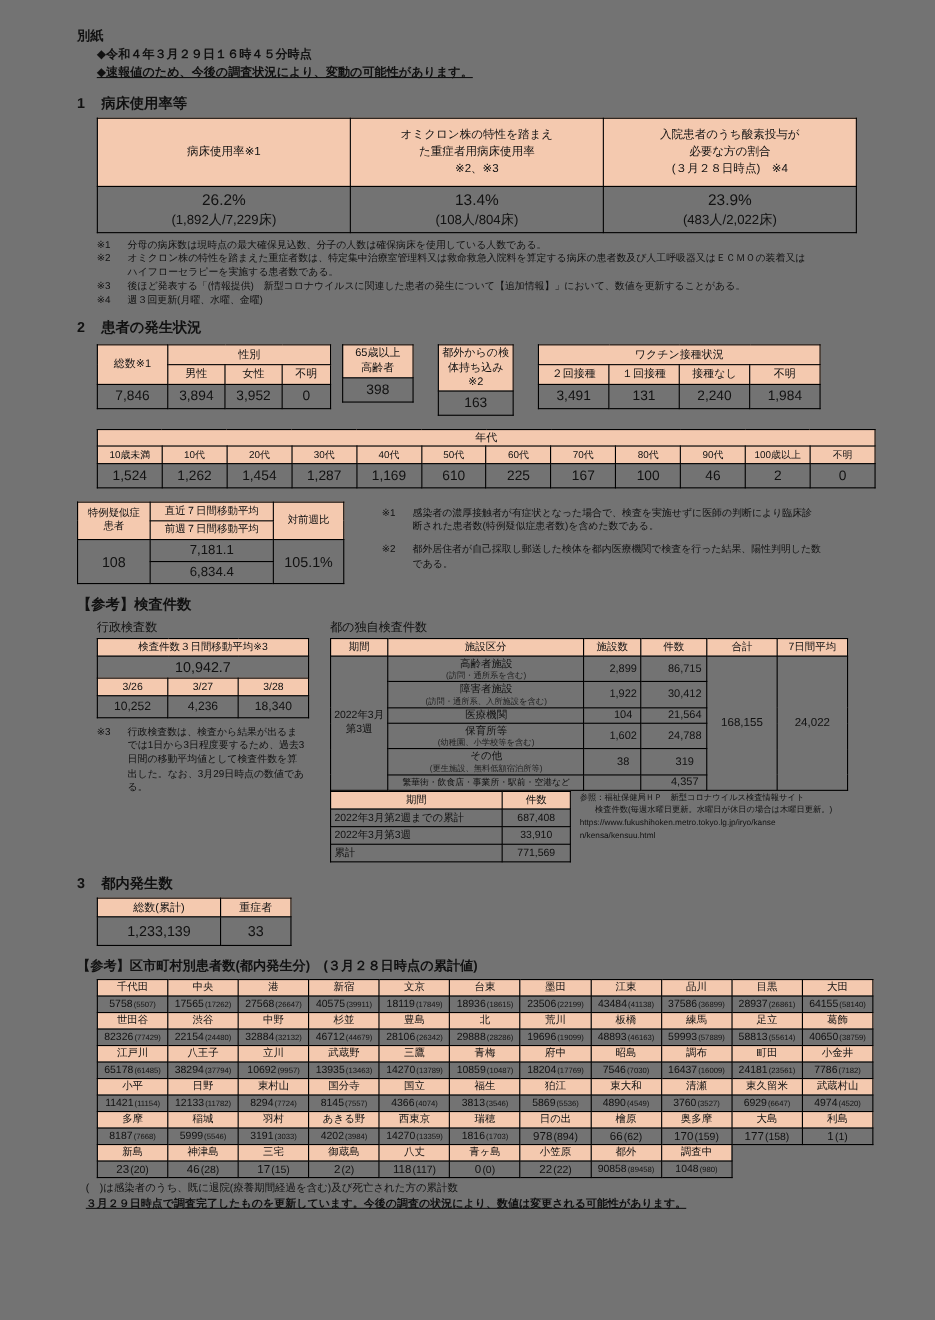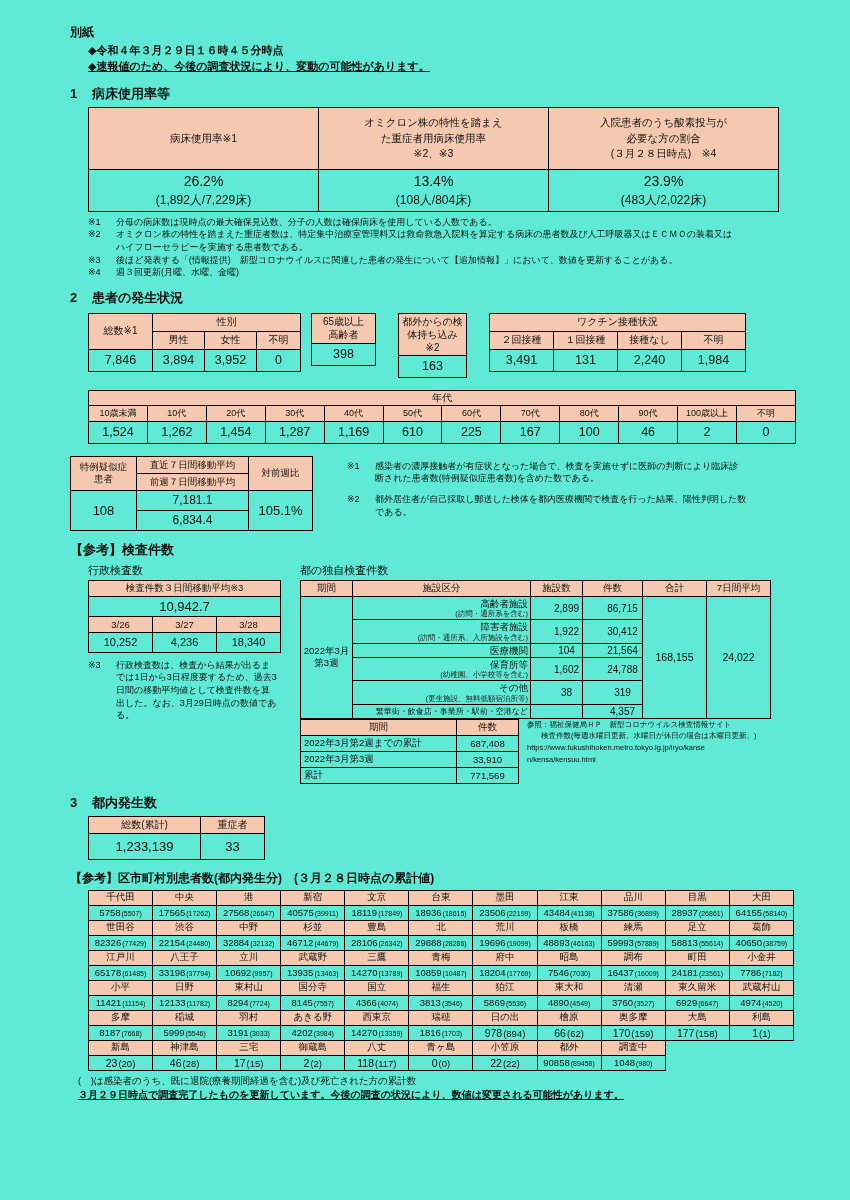--- a/index.html
+++ b/index.html
@@ -1,19 +1,19 @@
 <!DOCTYPE html>
 <html style="--hd: #f4c9af;"><head>
 <meta charset="utf-8">
 <style>
   * { margin:0; padding:0; box-sizing:border-box; }
   html { --hd:#f4c9af; }
   body { background:#e8e8e8; }
   .page {
-    width:850px; height:1200px; background:#5eead4; color:#111;
+    width:850px; height:1200px; background:#737373; color:#111;
     font-family:"Liberation Sans","DejaVu Sans",sans-serif;
     padding:24px 45px 0 70px; overflow:hidden; position:relative;
   }
   .b { font-weight:bold; }
   .u { text-decoration:underline; }
   table { border-collapse:collapse; table-layout:fixed; }
   th,td { border:1px solid #000; font-weight:normal; text-align:center; vertical-align:middle; padding:1px 2px; }
   .hd { background:var(--hd); }
   .pre { white-space:pre-line; }
 
@@ -66,21 +66,21 @@
   .t-admin td.avg { font-size:13px; }
   .admin-note { margin-top:6px; width:190px; }
 
   .tests-right { margin-left:20px; }
   .t-metro { width:470px; }
   .t-metro col.m0{width:52px;} .t-metro col.m1{width:178px;} .t-metro col.m2{width:52px;}
   .t-metro col.m3{width:60px;} .t-metro col.m4{width:64px;} .t-metro col.m5{width:64px;}
   .t-metro th { height:16px; font-size:9.5px; }
   .t-metro td { font-size:10px; }
   .t-metro td.period { font-size:9.5px; line-height:1.35; }
-  .t-metro td.fname { text-align:right; font-size:9.5px; line-height:1.2; padding-left:3px; }
+  .t-metro td.fname { text-align:center; font-size:9.5px; line-height:1.2; padding-left:3px; }
   .t-metro td.fname.fsmall { font-size:8px; }
   .t-metro .fsub { display:block; font-size:7.5px; color:#222; }
   .t-metro td.num { font-size:10px;padding-left:22px; }
   .t-metro td.mtotal, .t-metro td.mavg { font-size:10.5px; }
 
   .pcr-h { margin-top:8px; }
   .pcr-row { display:flex; align-items:flex-start; }
   .t-pcr { width:218px; }
   .t-pcr col.p0 { width:156px; } .t-pcr col.p1 { width:62px; }
   .t-pcr th { height:15px; font-size:9.5px; }
@@ -548,21 +548,21 @@
           <th class="hd mn">三鷹</th>
           <th class="hd mn">青梅</th>
           <th class="hd mn">府中</th>
           <th class="hd mn">昭島</th>
           <th class="hd mn">調布</th>
           <th class="hd mn">町田</th>
           <th class="hd mn">小金井</th>
         </tr>
         <tr>
           <td class=""><span class="mv">65178</span><span class="mp">(61485)</span></td>
-          <td class=""><span class="mv">33198</span><span class="mp">(37794)</span></td>
+          <td class=""><span class="mv">38294</span><span class="mp">(37794)</span></td>
           <td class=""><span class="mv">10692</span><span class="mp">(9957)</span></td>
           <td class=""><span class="mv">13935</span><span class="mp">(13463)</span></td>
           <td class=""><span class="mv">14270</span><span class="mp">(13789)</span></td>
           <td class=""><span class="mv">10859</span><span class="mp">(10487)</span></td>
           <td class=""><span class="mv">18204</span><span class="mp">(17769)</span></td>
           <td class=""><span class="mv">7546</span><span class="mp">(7030)</span></td>
           <td class=""><span class="mv">16437</span><span class="mp">(16009)</span></td>
           <td class=""><span class="mv">24181</span><span class="mp">(23561)</span></td>
           <td class=""><span class="mv">7786</span><span class="mp">(7182)</span></td>
         </tr>

